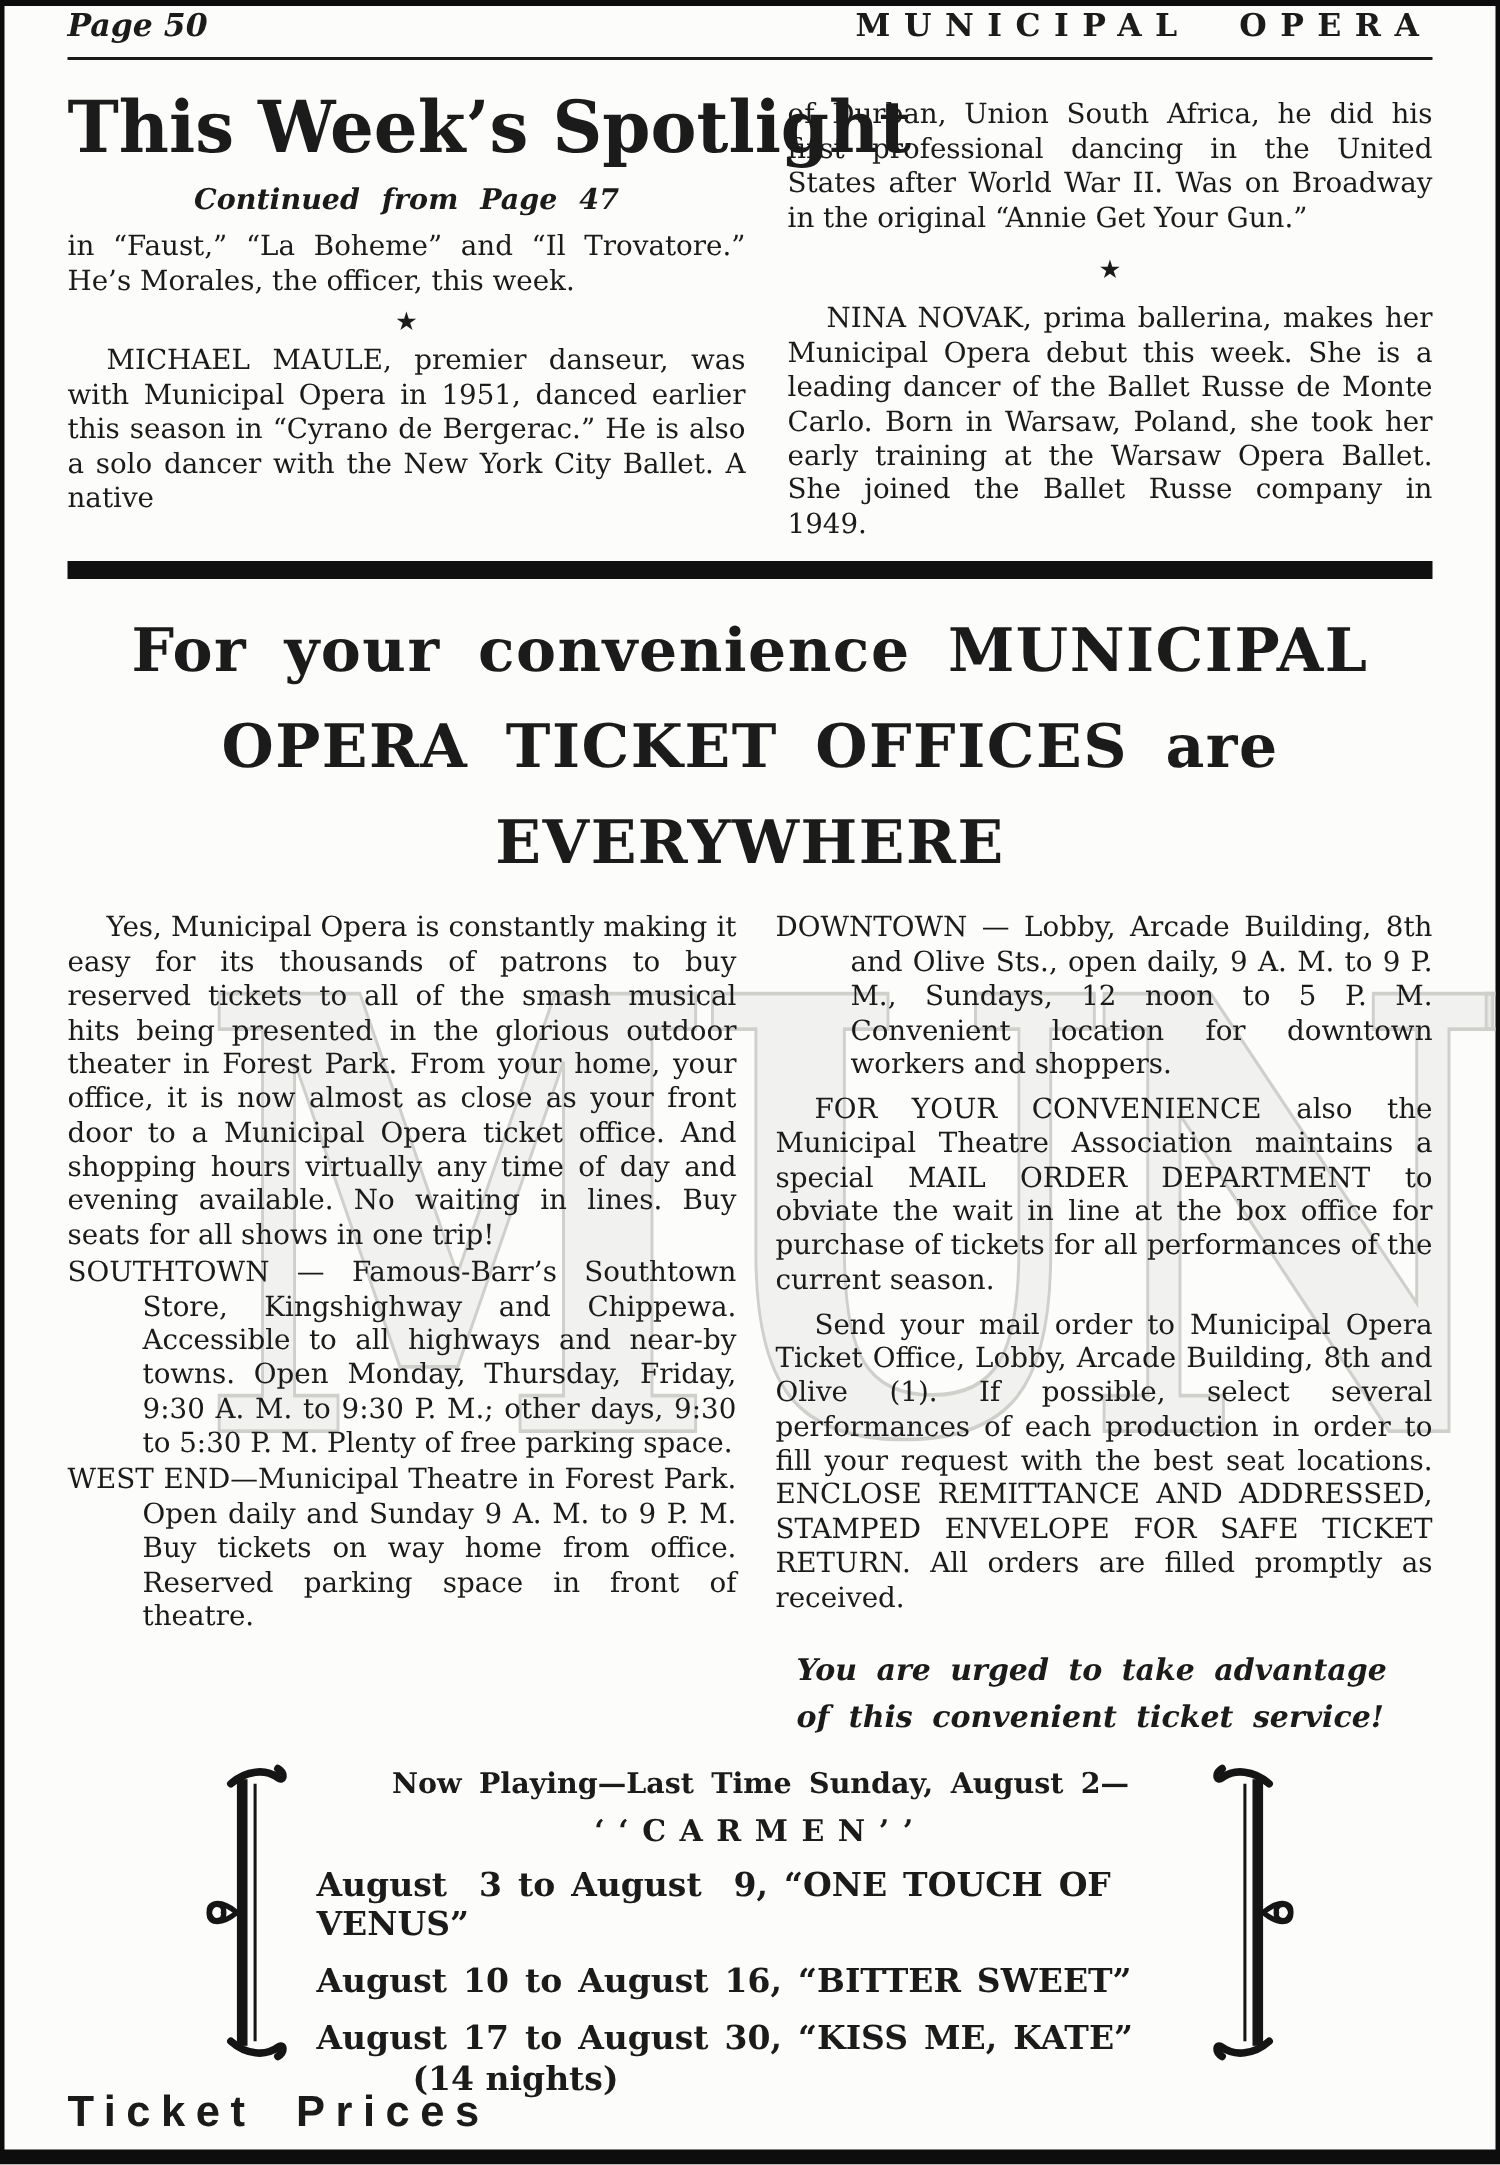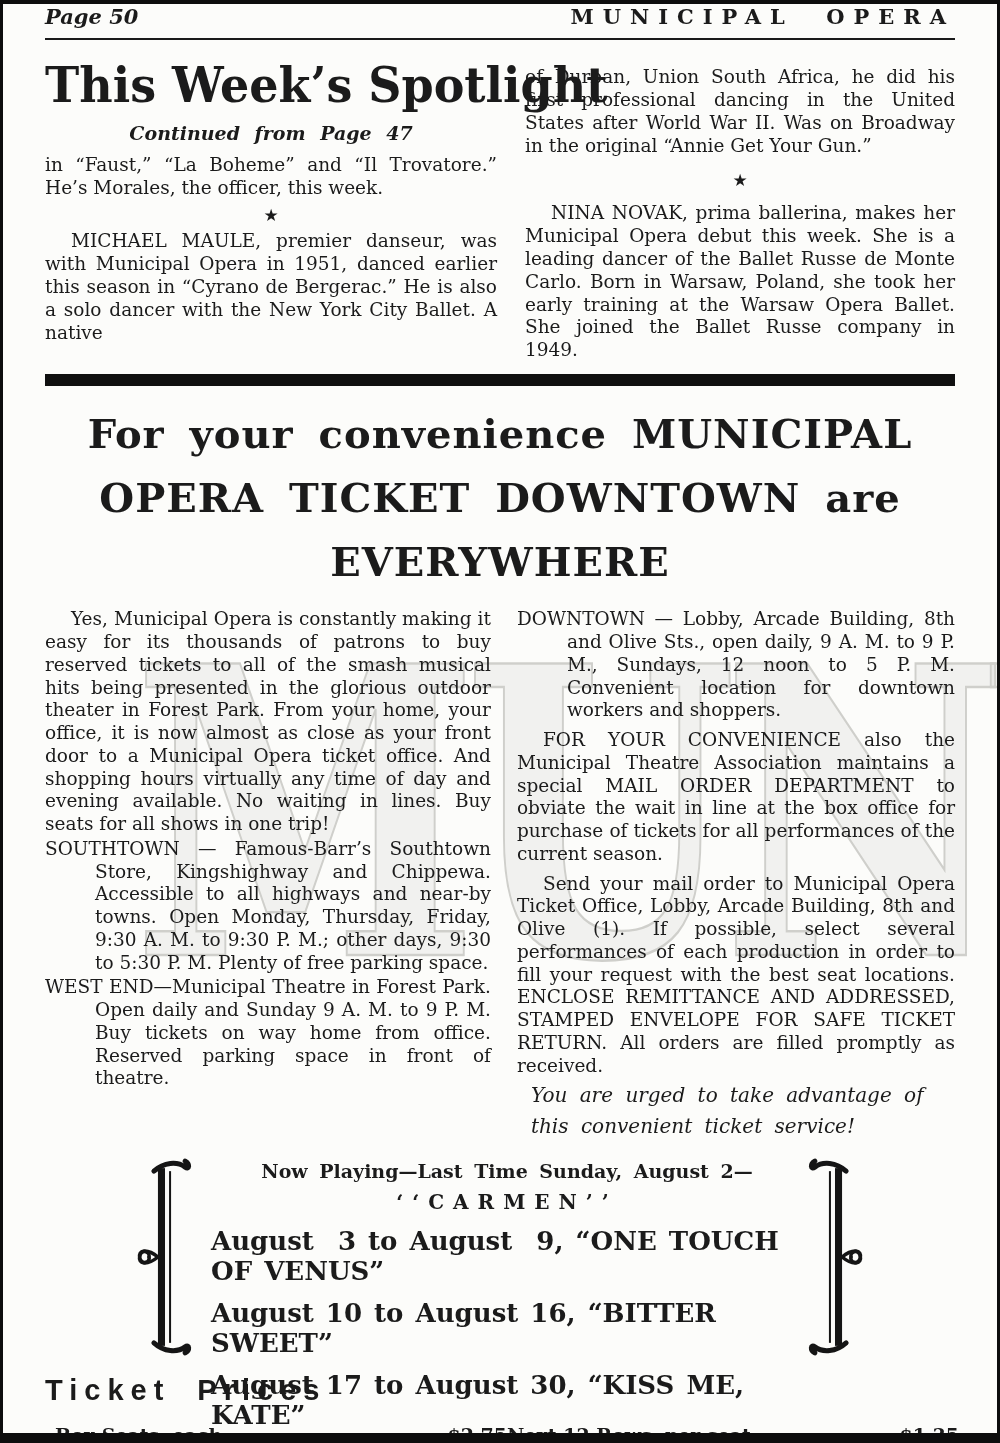--- a/index.html
+++ b/index.html
@@ -55,31 +55,31 @@
   .star { text-align:center; font-size:17px; line-height:1; margin:7px 0 6px 0; }
 
   
   .bar { height:12px; background:#101010; margin-top:12px; }
   .big-head { margin-top:16px; text-align:center; font-size:40px; line-height:1.6; font-weight:700; letter-spacing:1px; word-spacing:10px; }
 
   
   .cols { display:flex; gap:26px; margin-top:14px; }
   .cols .body-p { font-size:18.5px; line-height:1.23; }
   .cols .mt { margin-top:7px; }
-  .urge { font-style:italic; font-weight:normal; font-size:20px; line-height:1.55; margin-top:3px; padding-left:14px; word-spacing:6px; }
+  .urge { font-style:italic; font-weight:bold; font-size:20px; line-height:1.55; margin-top:21px; padding-left:14px; word-spacing:6px; }
 
   
   .schedule { display:flex; align-items:stretch; margin-top:14px; padding:0 86px 0 86px; height:202px; }
   .bracket { width:66px; flex:0 0 66px; }
   .bracket svg { width:100%; height:100%; }
   .bracket.right { transform:scaleX(-1); }
   .sched-body { flex:1; padding:4px 0 0 14px; }
   .sched-top { text-align:center; font-weight:bold; font-size:19px; word-spacing:5px; }
   .sched-show { text-align:center; font-weight:bold; font-size:20px; letter-spacing:9px; margin-top:8px; }
-  .sched-line { font-weight:bold; font-size:26px; margin-top:12px; white-space:pre-wrap; word-spacing:3px; }
+  .sched-line { font-weight:bold; font-size:22px; margin-top:12px; white-space:pre-wrap; word-spacing:3px; }
   .sched-note { font-weight:bold; font-size:22px; padding-left:64px; margin-top:1px; }
 
   
   .prices { margin-top:16px; }
   .prices-head { text-align:left; font-family:"Liberation Sans", sans-serif; font-weight:bold; font-size:29px; letter-spacing:7px; word-spacing:12px; }
   .price-rows { display:flex; justify-content:space-between; margin-top:14px; padding:0 10px; }
   .price-col { width:452px; }
   .price-line { display:flex; align-items:baseline; font-weight:bold; font-size:19px; line-height:1.55; }
   .price-line .dots { flex:1; overflow:hidden; white-space:nowrap; margin:0 2px; }
   .price-line .dots::after { content:"..................................................................."; letter-spacing:2px; font-weight:bold; }
@@ -110,21 +110,21 @@
         <p class="body-p">of Durban, Union South Africa, he did his first professional dancing in the United States after World War II. Was on Broadway in the original “Annie Get Your Gun.”</p>
         <div class="star" style="margin:14px 0 13px 0;">★</div>
         <p class="body-p indent">NINA NOVAK, prima ballerina, makes her Municipal Opera debut this week. She is a leading dancer of the Ballet Russe de Monte Carlo. Born in Warsaw, Poland, she took her early training at the Warsaw Opera Ballet. She joined the Ballet Russe company in 1949.</p>
       </div>
     </div>
 
     <div class="bar"></div>
 
     <div class="big-head">
       <div>For your convenience MUNICIPAL</div>
-      <div>OPERA TICKET DOWNTOWN are EVERYWHERE</div>
+      <div>OPERA TICKET OFFICES are EVERYWHERE</div>
     </div>
 
     <div class="cols">
       <div class="col-l">
         <p class="body-p indent">Yes, Municipal Opera is constantly making it easy for its thousands of patrons to buy reserved tickets to all of the smash musical hits being presented in the glorious outdoor theater in Forest Park. From your home, your office, it is now almost as close as your front door to a Municipal Opera ticket office. And shopping hours virtually any time of day and evening available. No waiting in lines. Buy seats for all shows in one trip!</p>
         <p class="body-p hang">SOUTHTOWN — Famous-Barr’s Southtown Store, Kingshighway and Chippewa. Accessible to all highways and near-by towns. Open Monday, Thursday, Friday, 9:30 A. M. to 9:30 P. M.; other days, 9:30 to 5:30 P. M. Plenty of free parking space.</p>
         <p class="body-p hang">WEST END—Municipal Theatre in Forest Park. Open daily and Sunday 9 A. M. to 9 P. M. Buy tickets on way home from office. Reserved parking space in front of theatre.</p>
       </div>
       <div class="col-r" style="padding-top:0;">
         <p class="body-p hang" style="margin-top:0;">DOWNTOWN — Lobby, Arcade Building, 8th and Olive Sts., open daily, 9 A. M. to 9 P. M., Sundays, 12 noon to 5 P. M. Convenient location for downtown workers and shoppers.</p>

